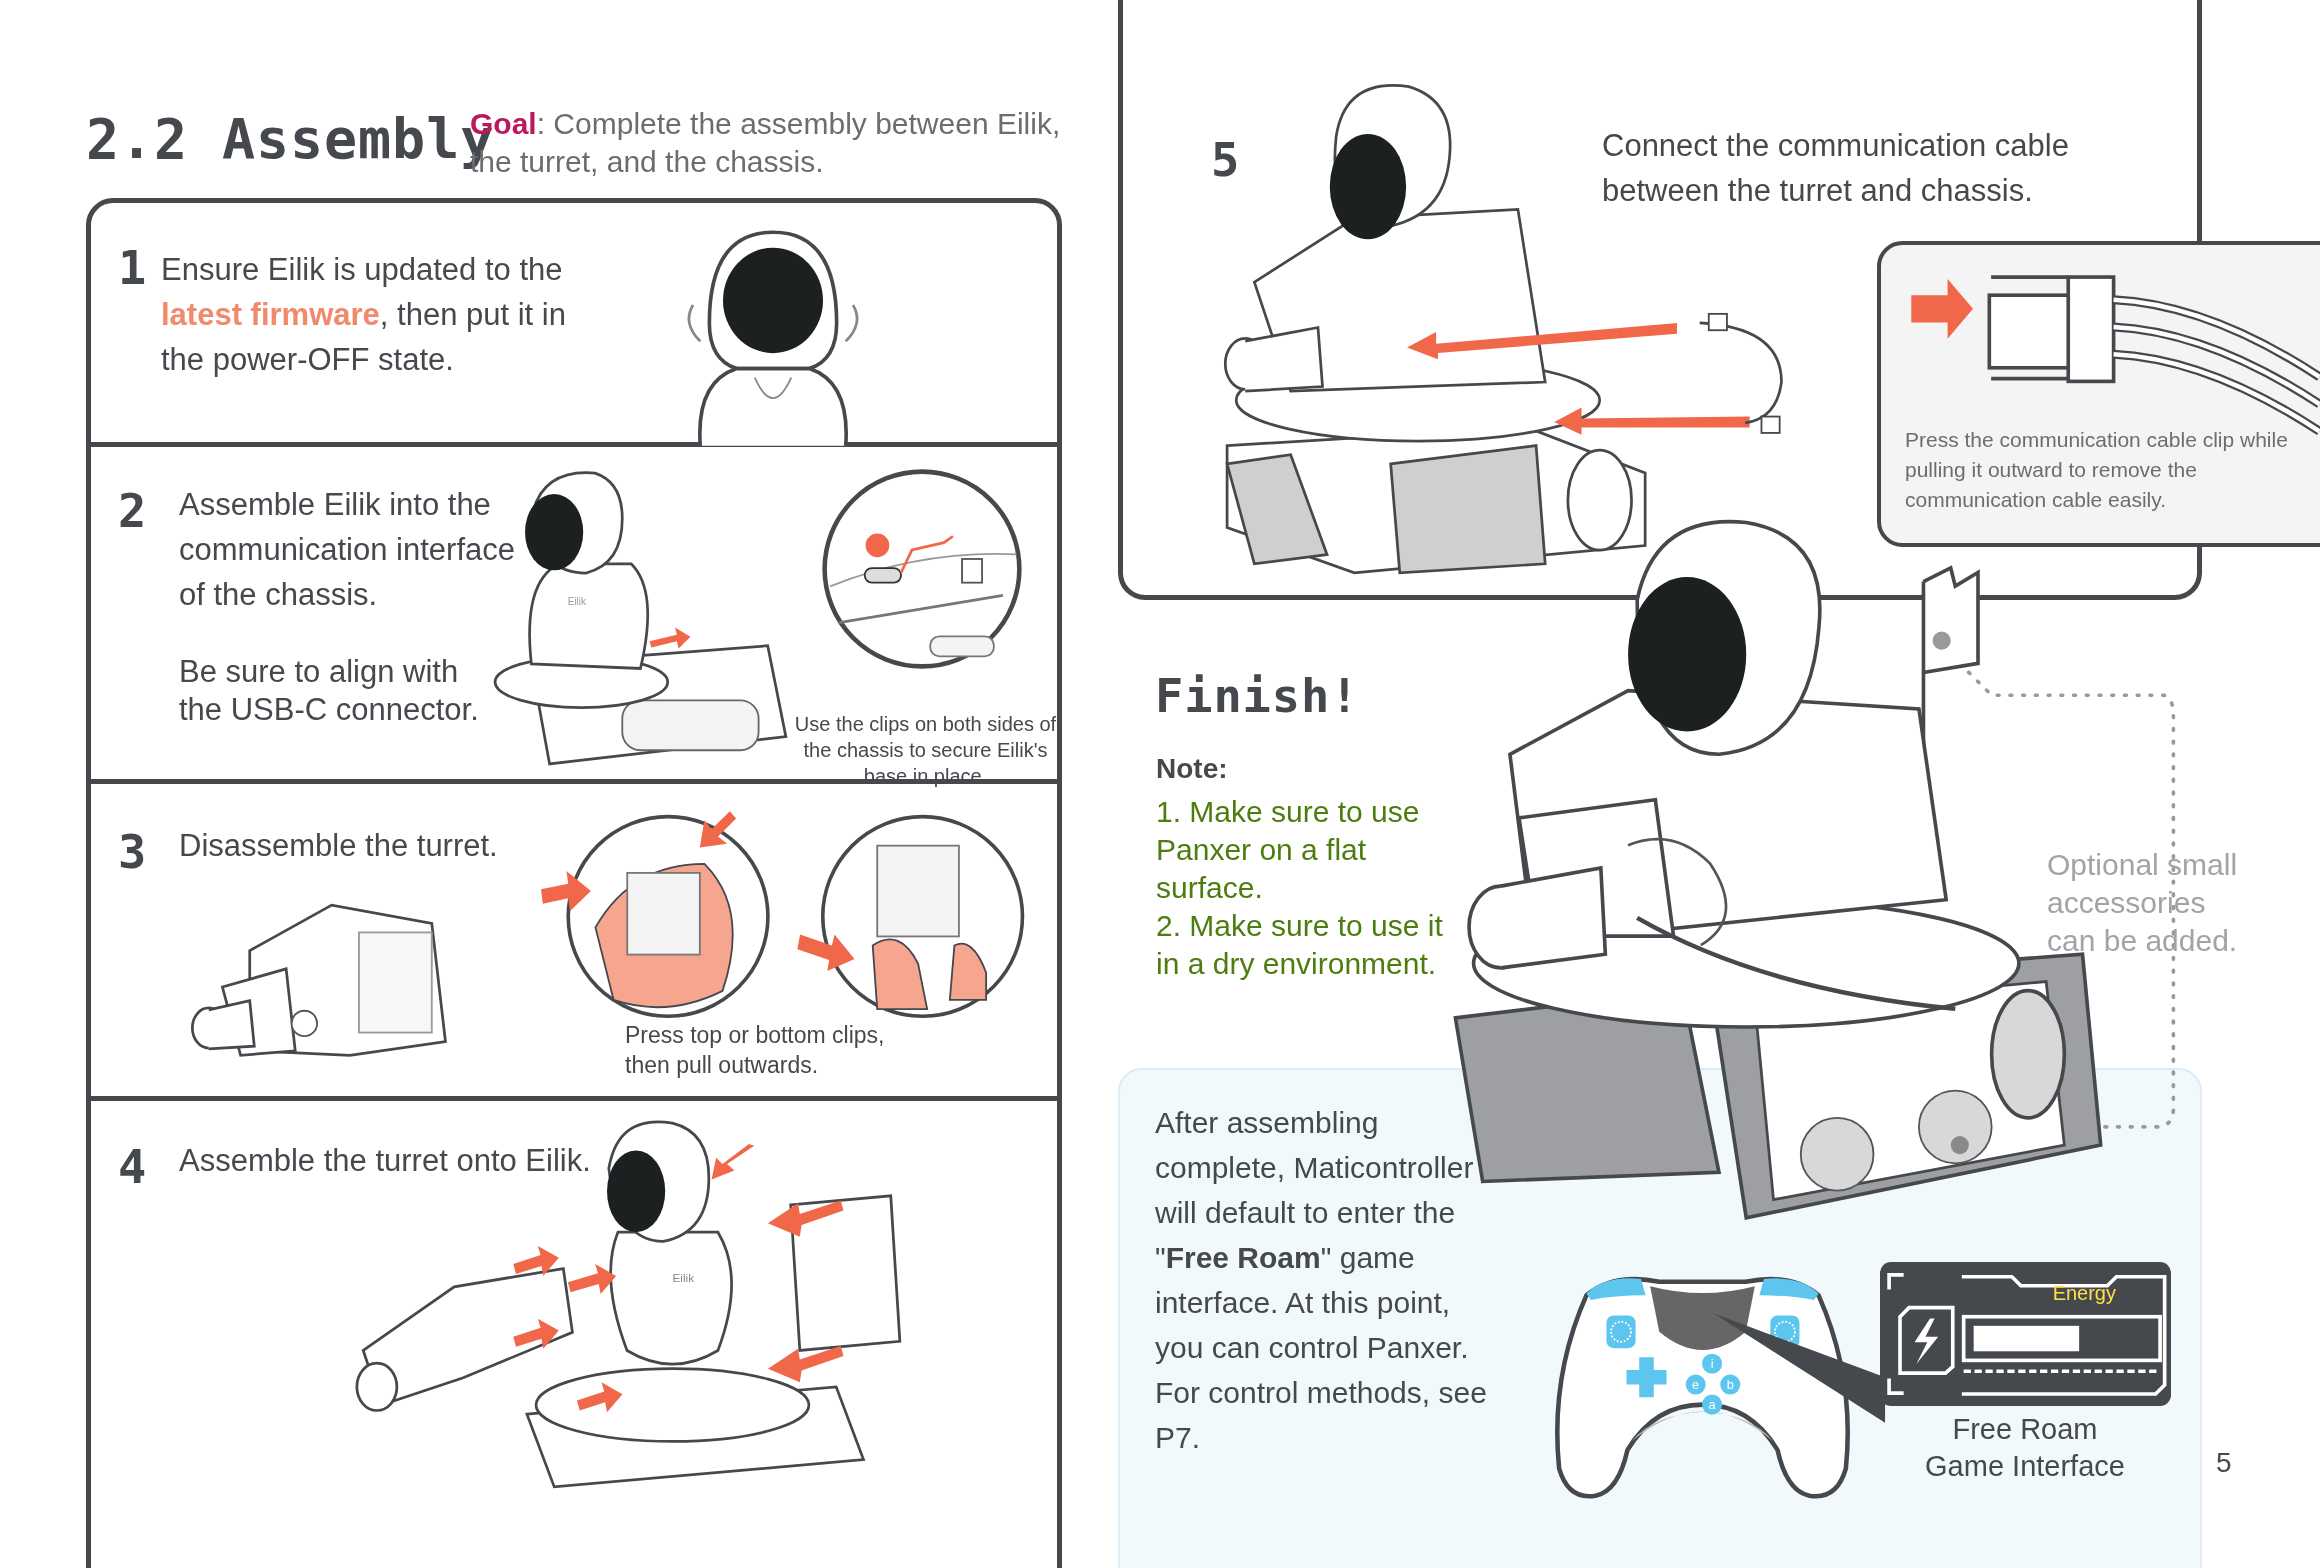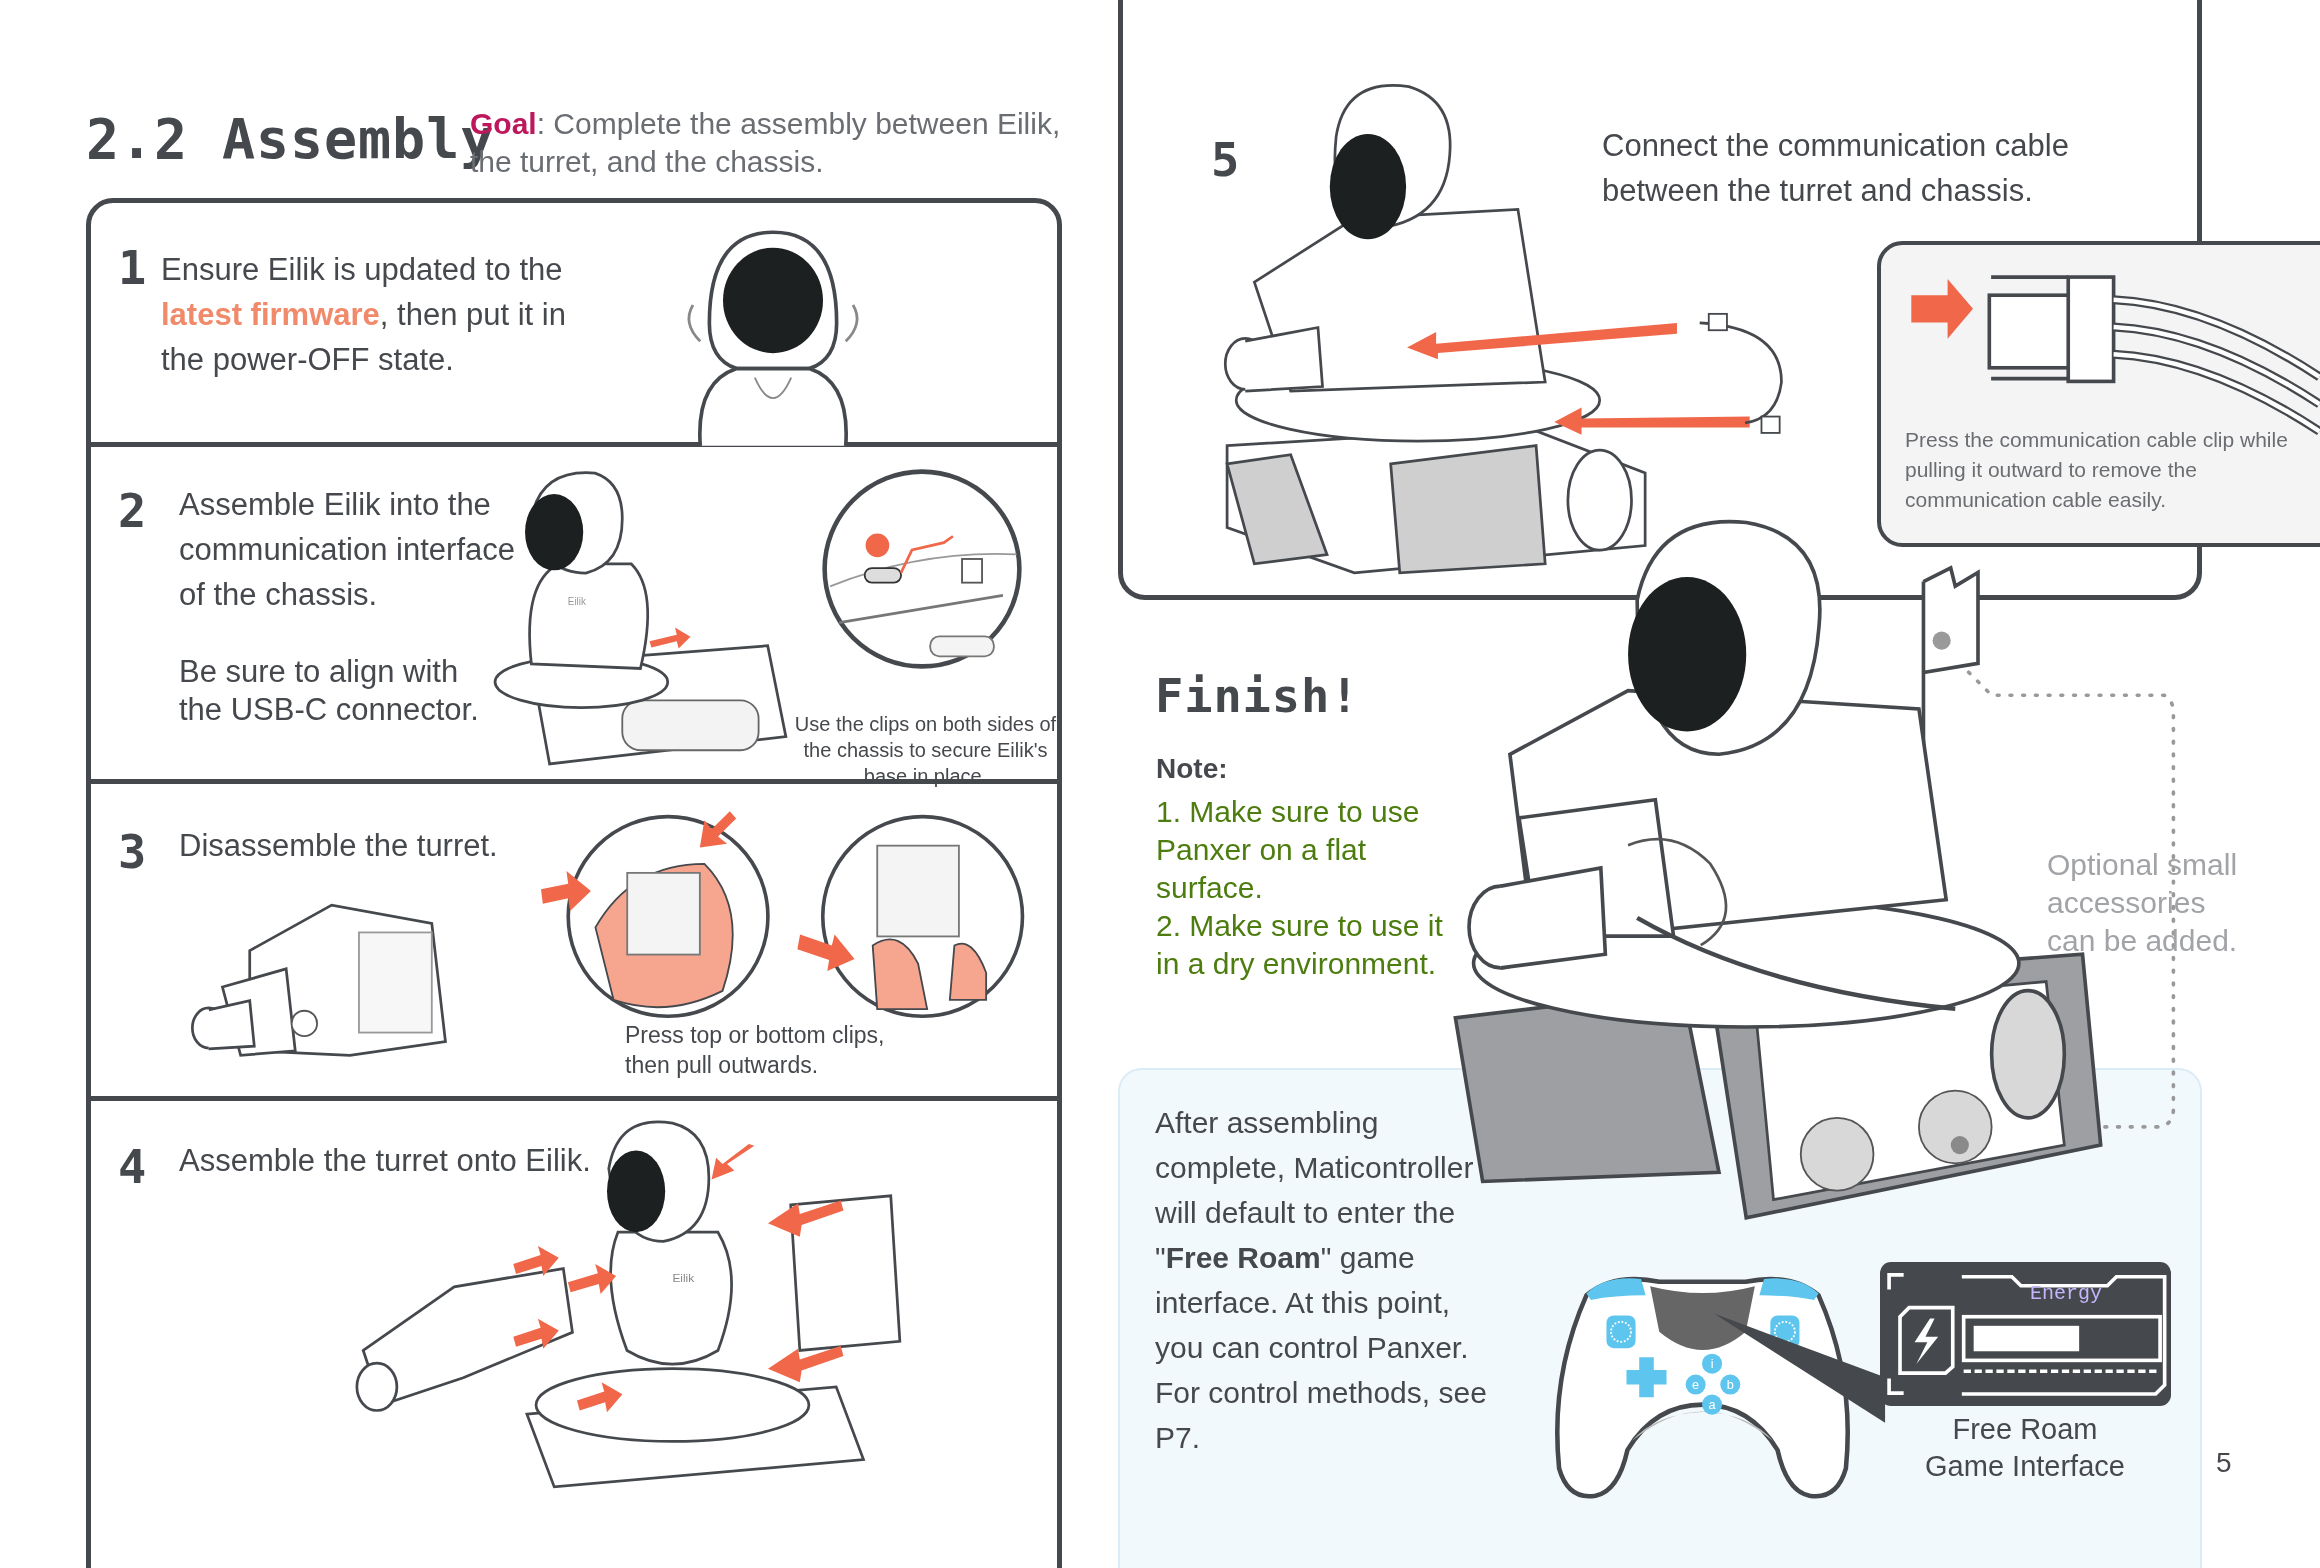--- a/index.html
+++ b/index.html
@@ -235,21 +235,21 @@
 <div class="abs" style="left:1880px; top:1262px; width:291px; height:144px; background:#45484c; border-radius:11px;">
   <svg width="291" height="144" viewBox="0 0 320 158" style="position:absolute; left:0; top:0;">
     <path d="M10 30 L10 14 L26 14 M10 128 L10 144 L26 144" fill="none" stroke="#fff" stroke-width="4"></path>
     <path d="M90 16 L145 16 L155 26 L250 26 L260 16 L313 16 L313 135 L303 145 L90 145" fill="none" stroke="#fff" stroke-width="4"></path>
     <path d="M22 60 L32 50 L80 50 L80 115 L72 122 L22 122 Z" fill="none" stroke="#fff" stroke-width="4"></path>
     <path d="M55 62 L38 88 L52 88 L40 112 L64 82 L50 82 L60 62 Z" fill="#fff"></path>
     <rect x="92" y="60" width="216" height="48" fill="none" stroke="#fff" stroke-width="4"></rect>
     <rect id="energy-fill" x="103" y="70" width="116" height="28" fill="#fff"></rect>
     <line x1="92" y1="120" x2="308" y2="120" stroke="#fff" stroke-width="4" stroke-dasharray="8 4"></line>
   </svg>
-  <div class="abs" style="left:136px; top:20px; width:100px; text-align:center; font-family:Liberation Mono, monospace; font-size:20px; color:#c4b5fd;">Energy</div>
+  <div class="abs" style="left:136px; top:20px; width:100px; text-align:right; font-family:Liberation Sans, sans-serif; font-size:20px; color:#fde047;">Energy</div>
 </div>
 <div class="abs" style="left:1891px; top:1411px; width:268px; text-align:center; font-size:29px; line-height:37px; color:#45484c;">
   <div>Free Roam</div>
   <div>Game Interface</div>
 </div>
 
 <div class="abs" style="left:2216px; top:1447px; font-size:28px; color:#45484c;">5</div>
 
 
 </body></html>

